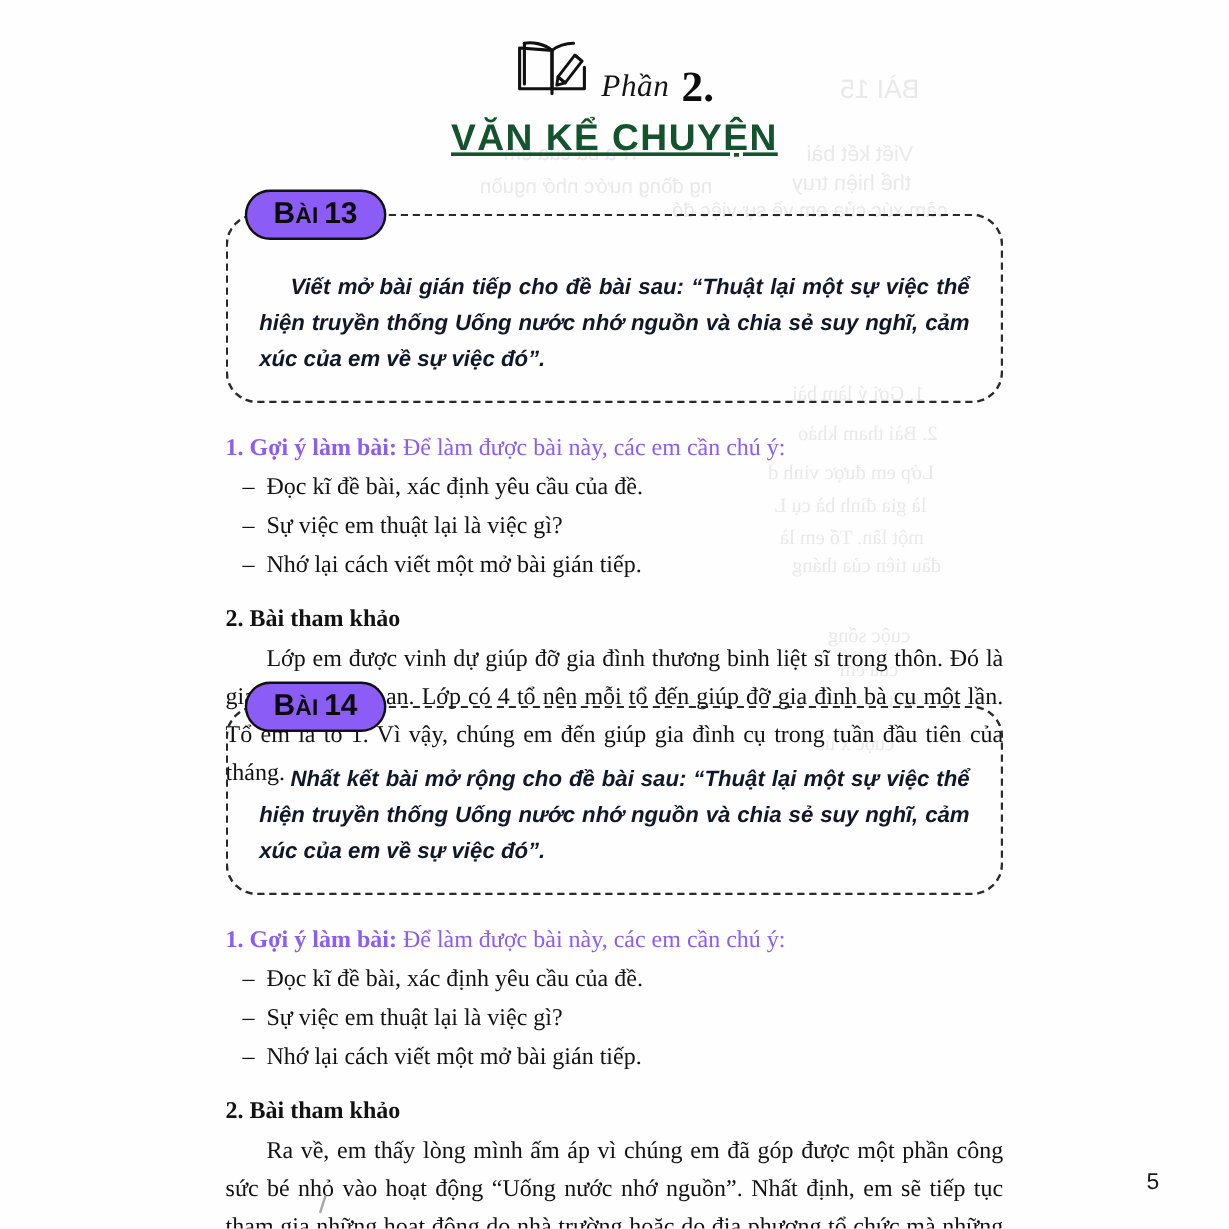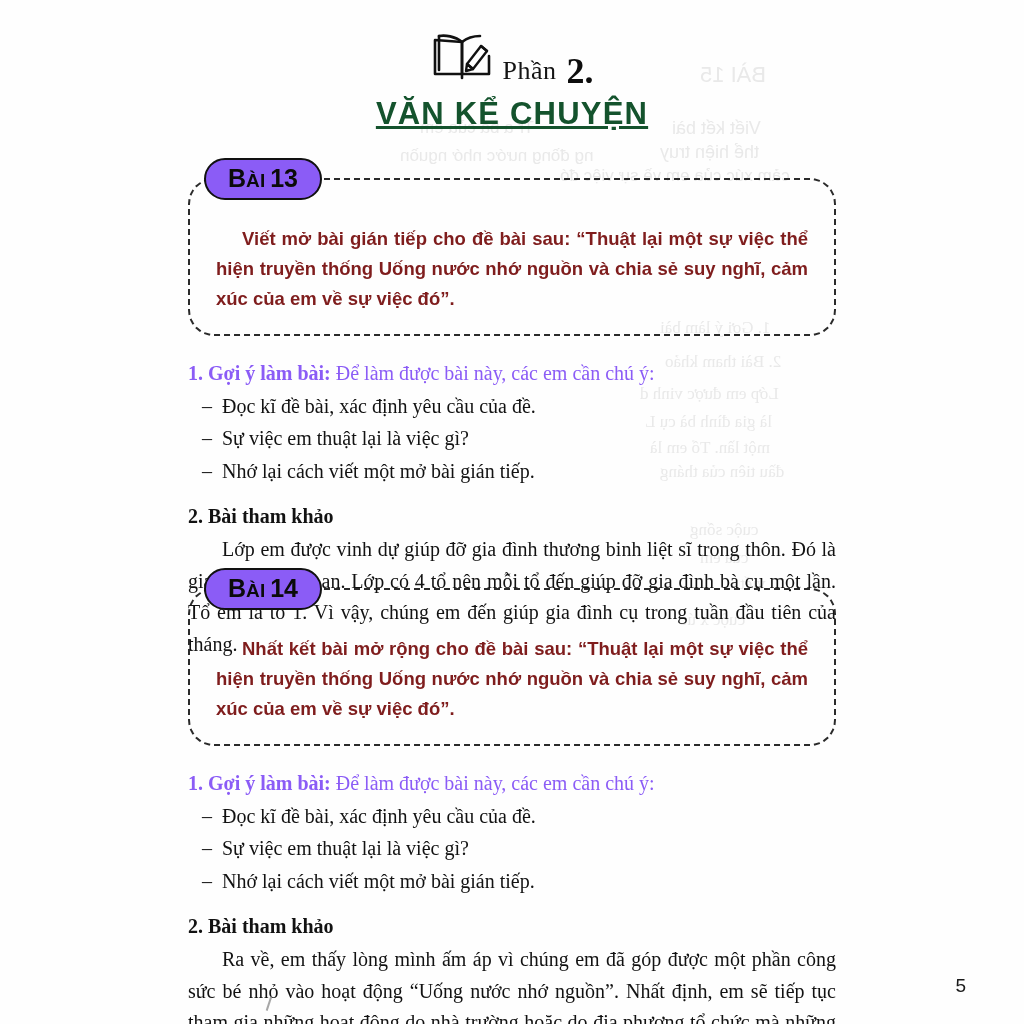--- a/index.html
+++ b/index.html
@@ -41,20 +41,21 @@
     align-items: flex-end;
     gap: 10px;
   }
   .book-icon { display: block; margin-bottom: 2px; }
   .part-word {
     font-family: "Liberation Serif", serif;
     font-size: 26px;
     letter-spacing: .5px;
     color: #141414;
     padding-bottom: 2px;
+    font-style: italic;
   }
   .part-num {
     font-family: "Liberation Serif", serif;
     font-weight: bold;
     font-size: 36px;
     line-height: .95;
     color: #0d0d0d;
   }
   .part-title {
     margin-top: 8px;
@@ -89,26 +90,27 @@
     color: #0b0b0b;
     white-space: nowrap;
     z-index: 3;
   }
   .badge .b-cap  { font-size: 25px; }
   .badge .b-rest { font-size: 19px; letter-spacing: .3px; }
   .badge .b-num  { font-size: 25px; }
 
   .prompt-text {
     font-family: "Liberation Sans", sans-serif;
+    font-style: italic;
     font-weight: bold;
     font-size: 18.5px;
     line-height: 1.62;
     text-align: justify;
     text-indent: 26px;
-    color: #7f1d1d;
+    color: #0f172a;
     margin: 0;
   }
 
   .sec-heading {
     font-size: 20px;
     line-height: 1.5;
     margin: 0;
     color: #8b5cf6;
   }
   .sec-heading b { font-weight: bold; }

